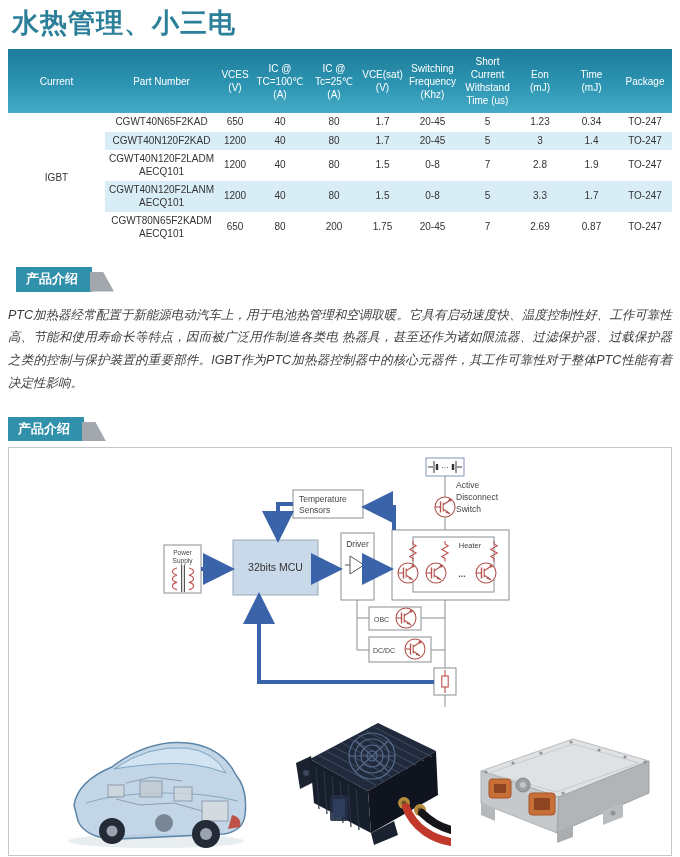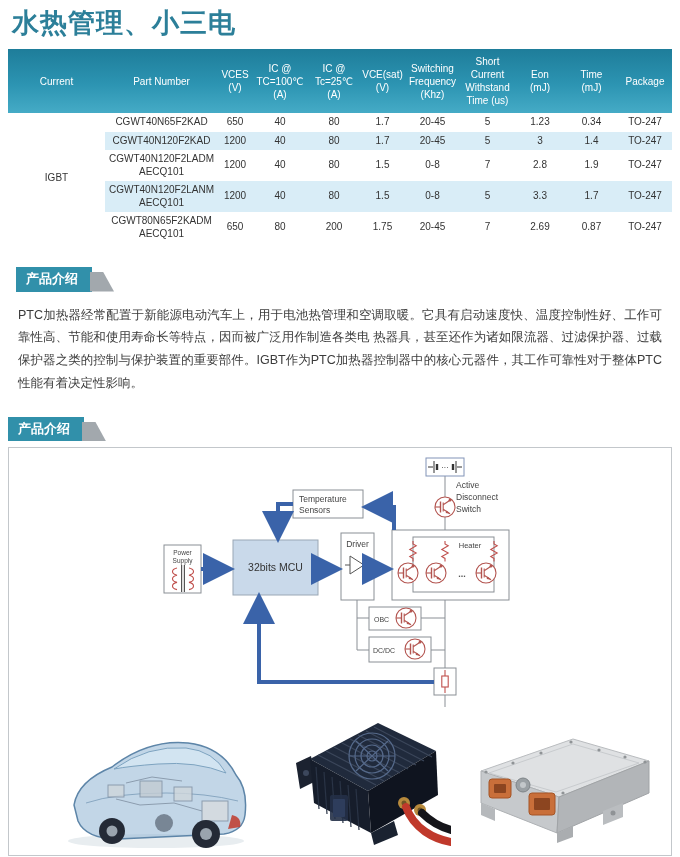--- a/index.html
+++ b/index.html
@@ -39,22 +39,23 @@
   .ribbon::after {
     content:""; position:absolute; left:calc(100% - 2px); top:5px; bottom:0;
     width:24px; background:#a2a8ad;
     clip-path:polygon(0 0,55% 0,100% 100%,0 100%);
   }
   .sec-intro { margin-top:24px;padding-left:8px; }
   .sec-circuit { margin-top:22px; }
   
   .intro-text { margin-top:12px; width:664px; }
   .intro-text p {
-    margin:10px; font-size:12.5px; line-height:1.82; color:#3b3b3b;
+    margin:0; font-size:12.5px; line-height:1.82; color:#3b3b3b;
     text-align:justify;
+    font-style:italic;
   }
   
   .app-box {
     margin-top:6px; width:664px; height:409px;
     border:1px solid #c3c7cb; background:#fff; overflow:hidden;
   }
   .circuit-svg { display:block; }
   .photos { display:flex; align-items:flex-end; height:140px; padding-bottom:3px; }
   .photo-car { margin-left:47px; }
   .photo-conv { margin-left:30px; }

